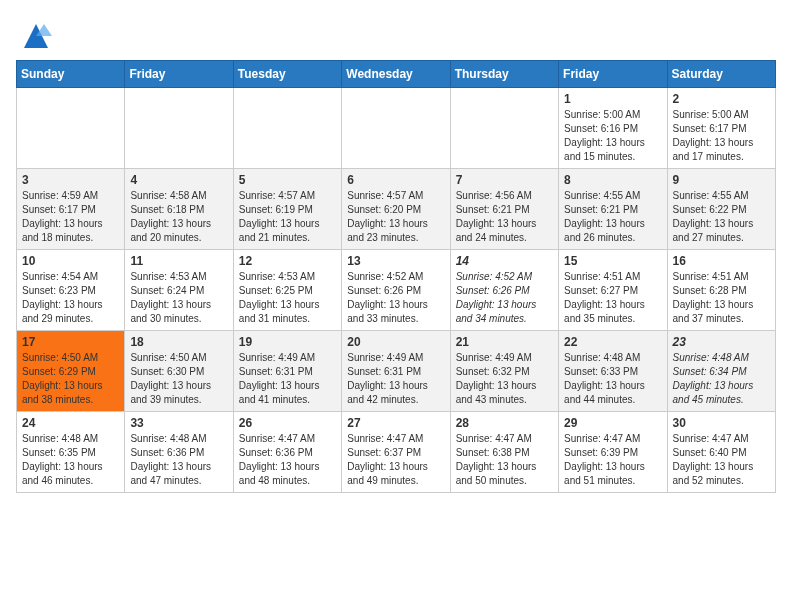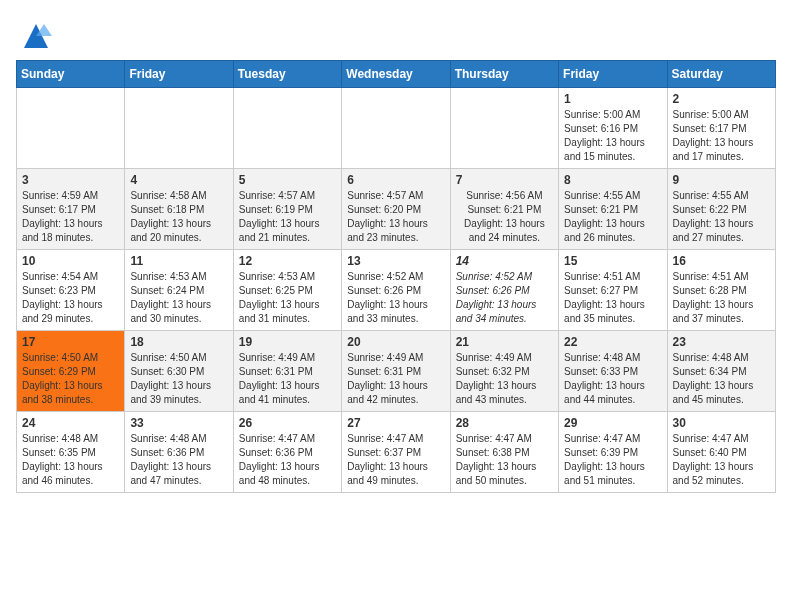--- a/index.html
+++ b/index.html
@@ -169,21 +169,21 @@
         </td>
         <td style="background-color: rgb(242, 242, 242);">
           <span class="day-number">6</span>
           <div class="day-info" style="white-space: pre-line;">Sunrise: 4:57 AM
 Sunset: 6:20 PM
 Daylight: 13 hours
 and 23 minutes.</div>
         </td>
         <td style="background-color: rgb(242, 242, 242);">
           <span class="day-number">7</span>
-          <div class="day-info" style="white-space: pre-line; text-align: center;">Sunrise: 4:56 AM
+          <div class="day-info" style="white-space: pre-line;">Sunrise: 4:56 AM
 Sunset: 6:21 PM
 Daylight: 13 hours
 and 24 minutes.</div>
         </td>
         <td style="background-color: rgb(242, 242, 242);">
           <span class="day-number">8</span>
           <div class="day-info" style="white-space: pre-line;">Sunrise: 4:55 AM
 Sunset: 6:21 PM
 Daylight: 13 hours
 and 26 minutes.</div>
@@ -283,21 +283,21 @@
 Daylight: 13 hours
 and 43 minutes.</div>
         </td>
         <td style="background-color: rgb(242, 242, 242);">
           <span class="day-number">22</span>
           <div class="day-info" style="white-space: pre-line;">Sunrise: 4:48 AM
 Sunset: 6:33 PM
 Daylight: 13 hours
 and 44 minutes.</div>
         </td>
-        <td style="background-color: rgb(242, 242, 242);">
+        <td style="background-color: rgb(242, 242, 242); font-style: italic;">
           <span class="day-number">23</span>
           <div class="day-info" style="white-space: pre-line;">Sunrise: 4:48 AM
 Sunset: 6:34 PM
 Daylight: 13 hours
 and 45 minutes.</div>
         </td>
       </tr>
       <tr>
         <td style="background-color: rgb(255, 255, 255); margin-left: 12px;">
           <span class="day-number">24</span>

